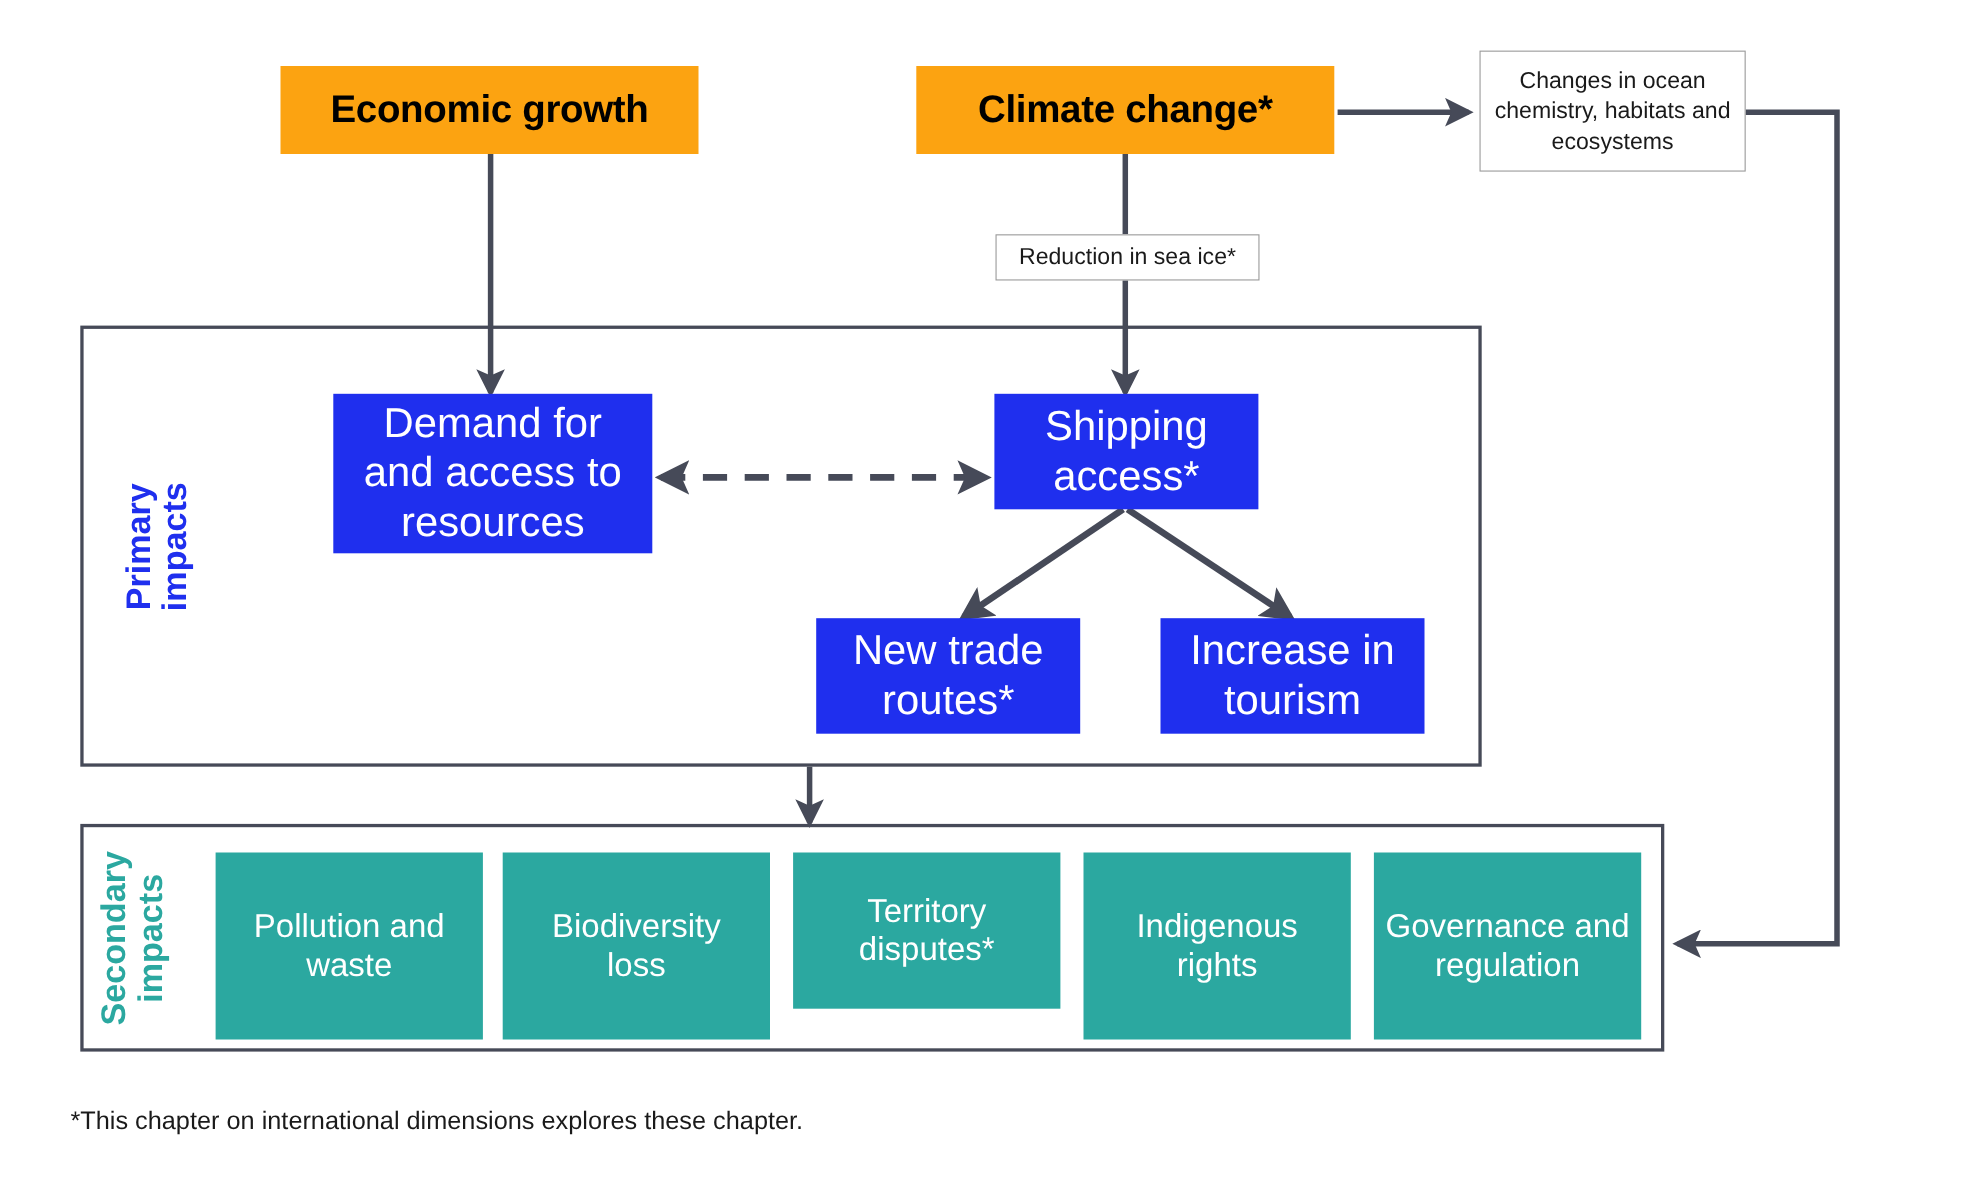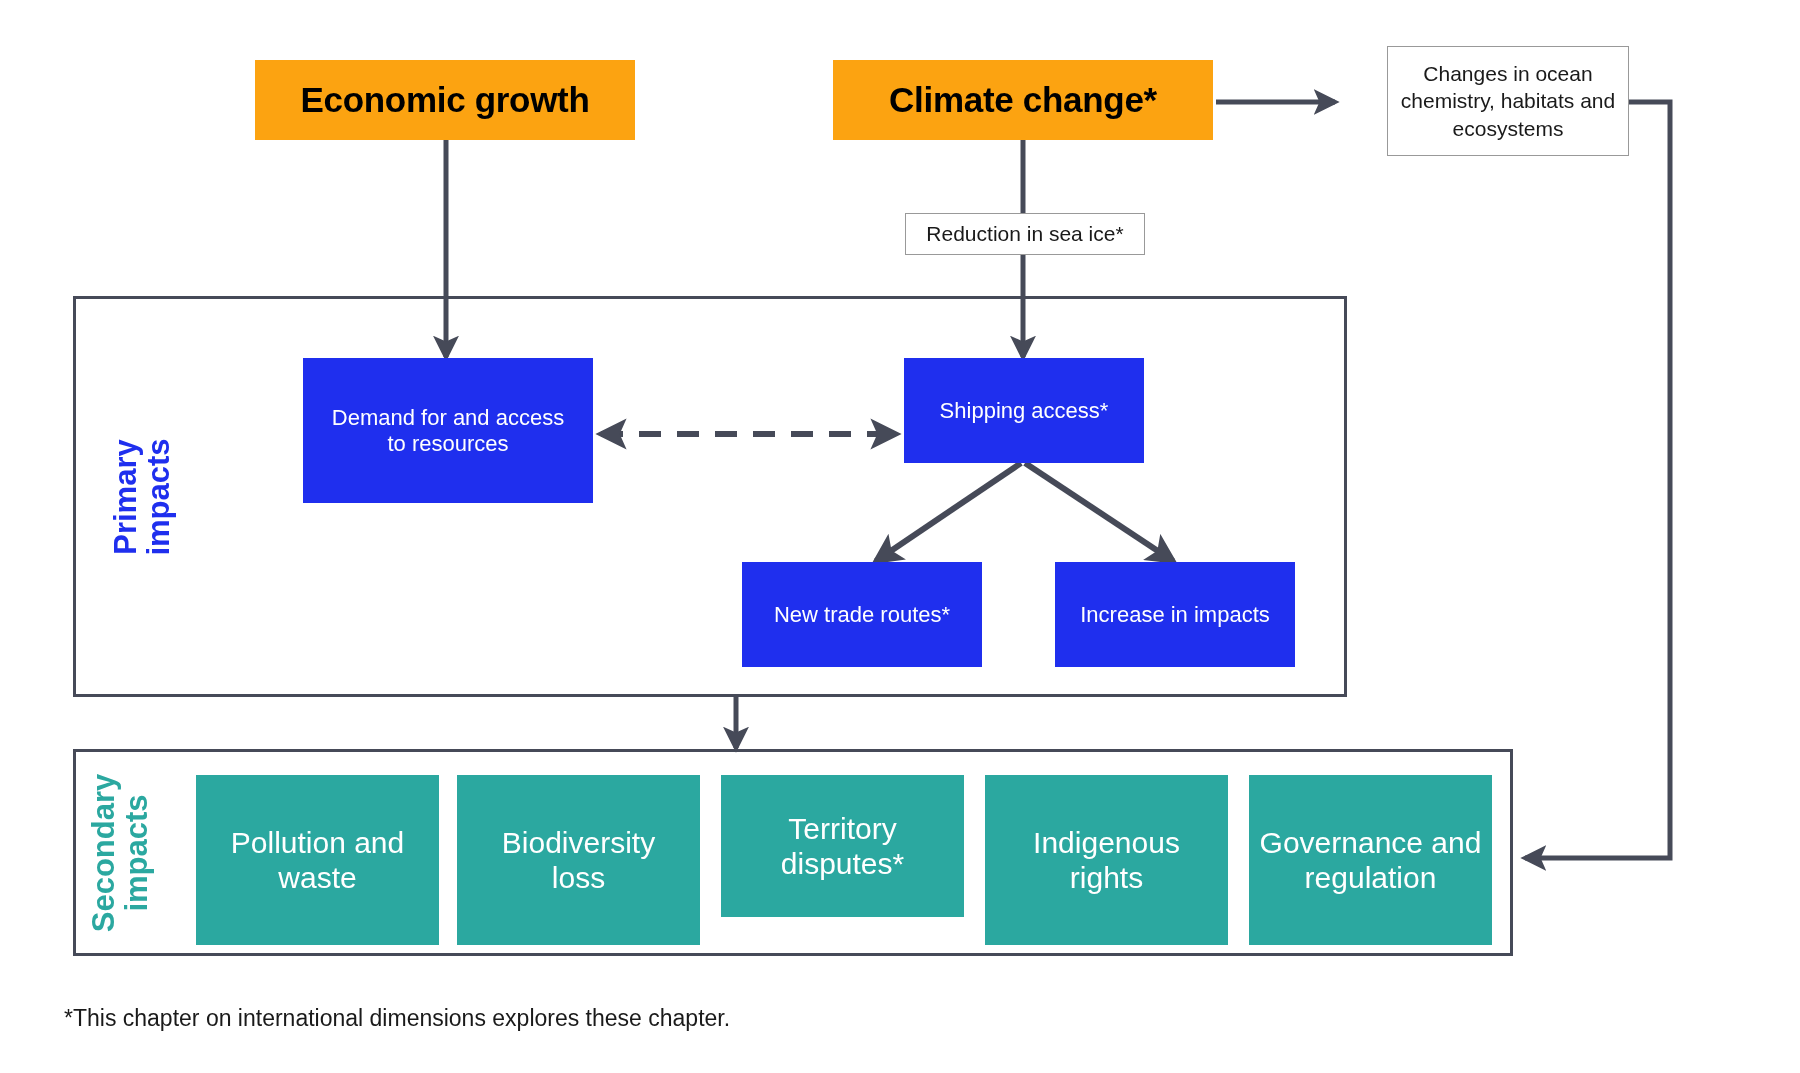--- a/index.html
+++ b/index.html
@@ -37,21 +37,21 @@
   .node-orange {
     background: #FCA311;
     color: #000000;
     font-weight: bold;
     font-size: 35px;
     letter-spacing: -0.3px;
   }
   .node-blue {
     background: #1F2FEE;
     color: #ffffff;
-    font-size: 22px;
+    font-size: 38px;
   }
   .node-teal {
     background: #2BA8A0;
     color: #ffffff;
     font-size: 30px;
   }
   .node-plain {
     background: #ffffff;
     color: #1a1a1a;
     border: 1.6px solid #999999;
@@ -118,21 +118,21 @@
   </svg>
 
   <div class="node node-orange" style="left:255px; top:60px; width:380px; height:80px;">
     <span>Economic growth</span>
   </div>
 
   <div class="node node-orange" style="left:833px; top:60px; width:380px; height:80px;">
     <span>Climate change*</span>
   </div>
 
-  <div class="node node-plain" style="left:1345px; top:46px; width:242px; height:110px; padding:16px 10px;margin-left:42px;">
+  <div class="node node-plain" style="left:1345px; top:46px; width:242px; height:110px; padding:16px 10px;">
     <span>Changes in ocean chemistry, habitats and ecosystems</span>
   </div>
 
   <div class="node node-plain" style="left:905px; top:213px; width:240px; height:42px;">
     <span>Reduction in sea ice*</span>
   </div>
 
   <div class="group-box" style="left:73px; top:296px; width:1274px; height:401px;"></div>
   <div class="group-label label-primary" style="left:40px; top:452px; width:230px; height:90px;">Primary
 impacts</div>
@@ -143,21 +143,21 @@
 
   <div class="node node-blue" style="left:904px; top:358px; width:240px; height:105px; padding:0 14px;">
     <span>Shipping access*</span>
   </div>
 
   <div class="node node-blue" style="left:742px; top:562px; width:240px; height:105px; padding:0 14px;">
     <span>New trade routes*</span>
   </div>
 
   <div class="node node-blue" style="left:1055px; top:562px; width:240px; height:105px; padding:0 14px;">
-    <span>Increase in impacts</span>
+    <span>Increase in tourism</span>
   </div>
 
   <div class="group-box" style="left:73px; top:749px; width:1440px; height:207px;"></div>
   <div class="group-label label-secondary" style="left:18px; top:808px; width:230px; height:90px;">Secondary
 impacts</div>
 
   <div class="node node-teal" style="left:196px; top:775px; width:243px; height:170px; padding:0 14px;justify-content:center;">
     <span>Pollution and waste</span>
   </div>
 

